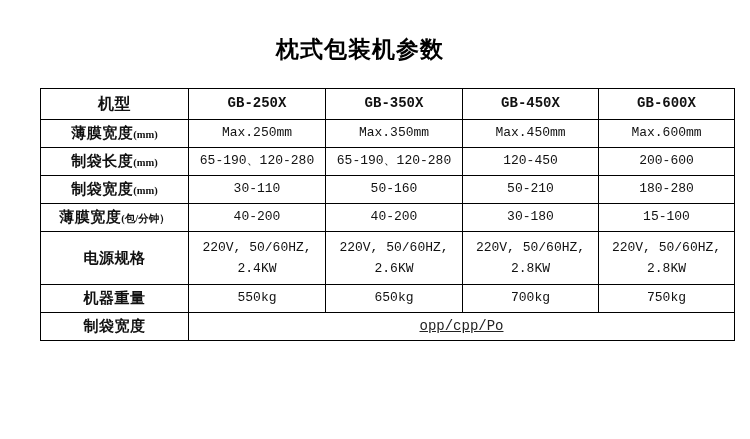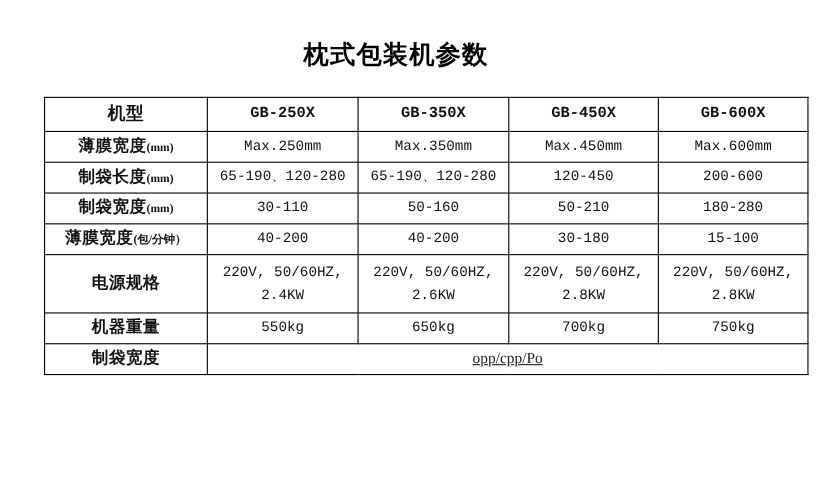--- a/index.html
+++ b/index.html
@@ -76,21 +76,21 @@
     font-size: 14px;
     font-weight: bold;
   }
   table.spec td.tall {
     height: 52px;
   }
   table.spec td.two-line {
     line-height: 1.65;
   }
   table.spec td.material {
-    font-family: Liberation Serif, serif;
+    font-family: Liberation Mono, monospace;
     font-size: 14px;
     text-decoration: underline;
     color: #222;
   }
   col.c0 { width: 148px; }
   col.c1 { width: 137px; }
   col.c2 { width: 137px; }
   col.c3 { width: 136px; }
   col.c4 { width: 136px; }
 </style>

